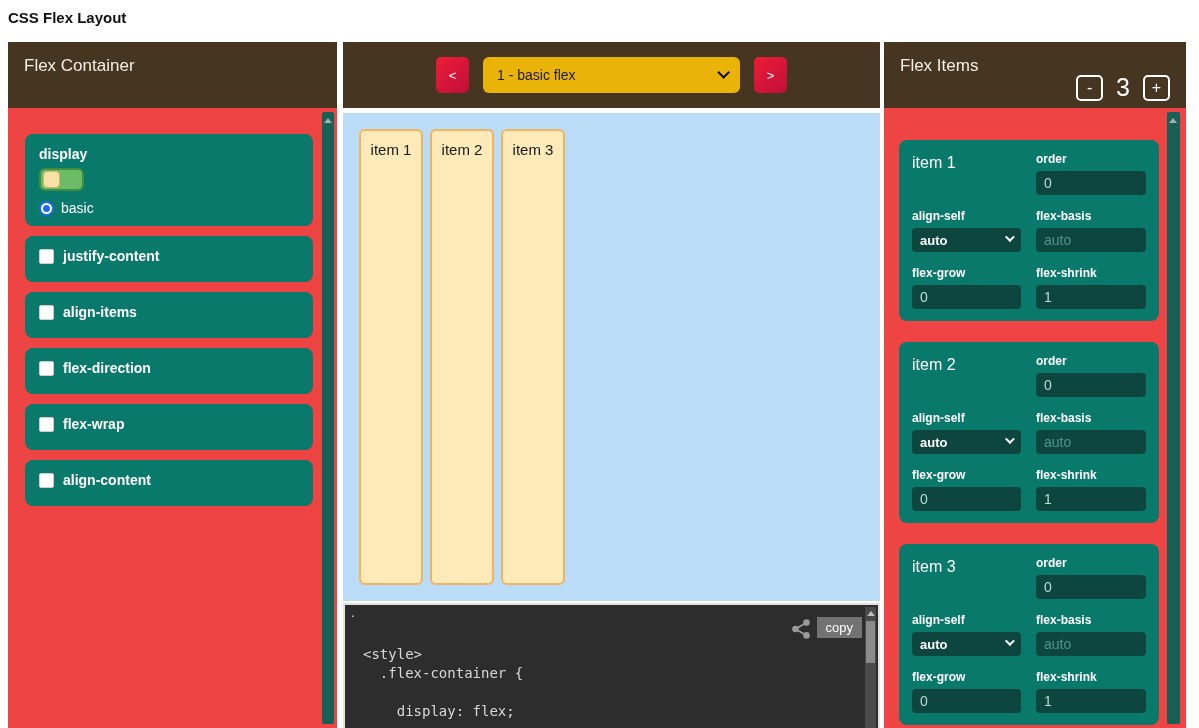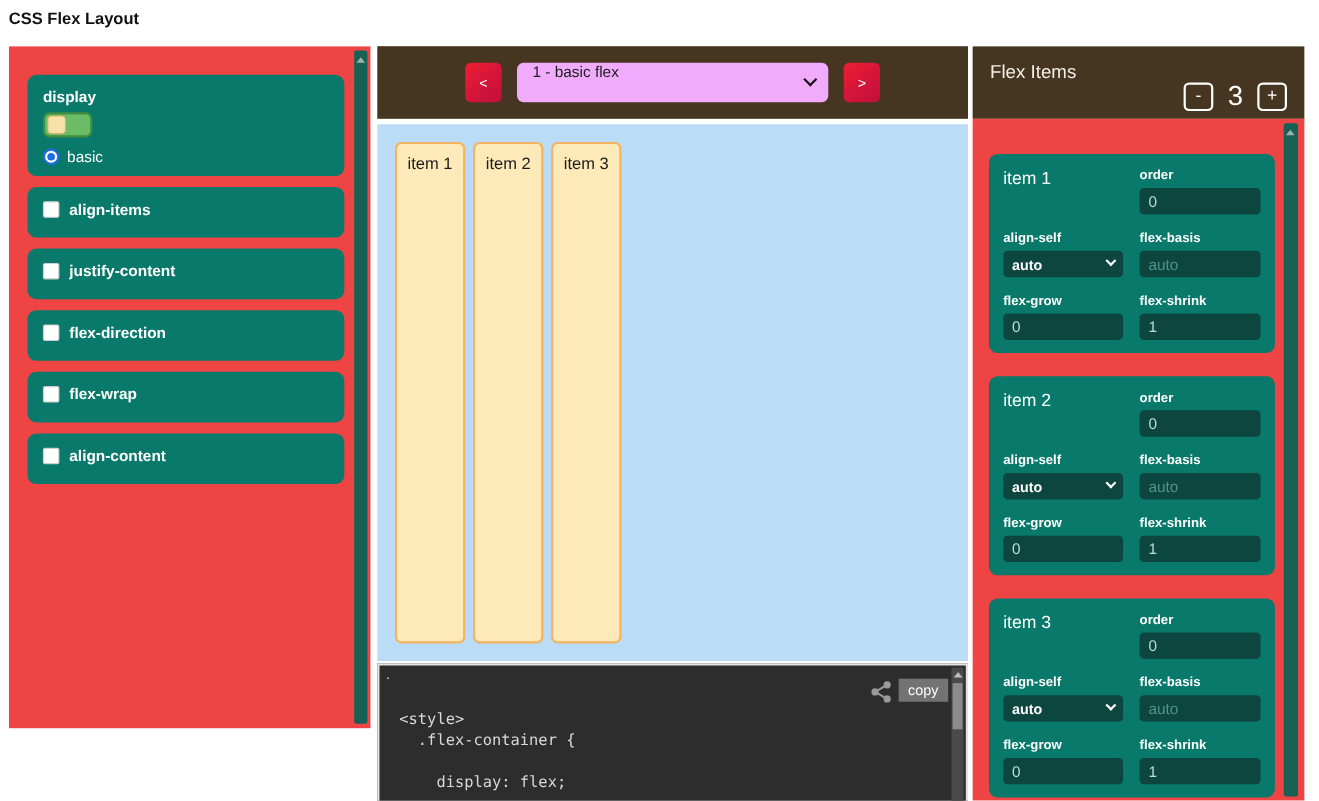--- a/index.html
+++ b/index.html
@@ -31,21 +31,21 @@
   .radio-row span.lbl { color:#fff; font-size:14px; margin-left:7px; }
   .check-card { height:46px; padding:13px 14px 0 14px; display:flex; align-items:flex-start; }
   .checkbox { width:15px; height:15px; background:#fff; border:1px solid #cfcfcf; border-radius:2px; flex:0 0 auto; }
   .check-card .lbl { color:#fff; font-size:14px; font-weight:bold; margin-left:9px; margin-top:-1px; }
 
   
   #mid-header { left:343px; top:42px; width:537px; height:66px; background:#463520;
                 display:flex; align-items:center; justify-content:center; gap:14px; position:absolute; }
   .nav-btn { width:33px; height:36px; border:none; border-radius:5px; color:#fff; font-size:13px;
              background:linear-gradient(140deg,#ee1e33 0%,#d4143a 55%,#bf1038 100%); cursor:pointer; }
-  .big-select { width:283px; height:36px; background:#f0abfc; border-radius:6px; display:flex; 
+  .big-select { width:257px; height:36px; background:#eab308; border-radius:6px; display:flex; align-items:center;
                 padding:0 14px; font-size:14px; color:#1c1c1c; position:relative; cursor:pointer; }
   .big-select .chev { position:absolute; right:14px; top:13px; width:9px; height:9px;
                       border-right:2.5px solid #111; border-bottom:2.5px solid #111; transform:rotate(45deg) translateY(-3px); }
 
   #flex-preview { position:absolute; left:343px; top:113px; width:537px; height:488px;
                   background:#bbdcf6; padding:16px; display:flex; gap:7px; align-items:stretch; }
   .prev-item { width:64px; flex:0 0 64px; background:#fdeab8; border:2px solid #f3b461; border-radius:6px;
                text-align:center; padding-top:10px; font-size:15px; color:#1a1a1a; }
 
   #code-panel { position:absolute; left:343px; top:603px; width:537px; height:130px;
@@ -80,38 +80,39 @@
              font-weight:bold; display:flex; align-items:center; padding:0 8px; position:relative; cursor:pointer; }
   .fselect .chev { position:absolute; right:9px; top:7px; width:7px; height:7px;
                    border-right:2px solid #fff; border-bottom:2px solid #fff; transform:rotate(45deg) translateY(-2px); }
 </style>
 </head>
 <body>
 
 <div class="page-title">CSS Flex Layout</div>
 
 <div class="panel" id="left-panel">
+  <div class="panel-header">Flex Container</div>
   <div class="panel-body">
     <div class="opt-card display-card">
       <div class="card-label">display</div>
       <div class="toggle">
           <div class="knob"></div>
         </div>
       <div class="radio-row">
         <div class="radio"></div>
         <span class="lbl">basic</span>
       </div>
     </div>
     <div class="opt-card check-card">
       <div class="checkbox"></div>
+      <span class="lbl">justify-content</span>
+    </div>
+    <div class="opt-card check-card">
+      <div class="checkbox"></div>
       <span class="lbl">align-items</span>
-    </div>
-    <div class="opt-card check-card">
-      <div class="checkbox"></div>
-      <span class="lbl">justify-content</span>
     </div>
     <div class="opt-card check-card">
       <div class="checkbox"></div>
       <span class="lbl">flex-direction</span>
     </div>
     <div class="opt-card check-card">
       <div class="checkbox"></div>
       <span class="lbl">flex-wrap</span>
     </div>
     <div class="opt-card check-card">

